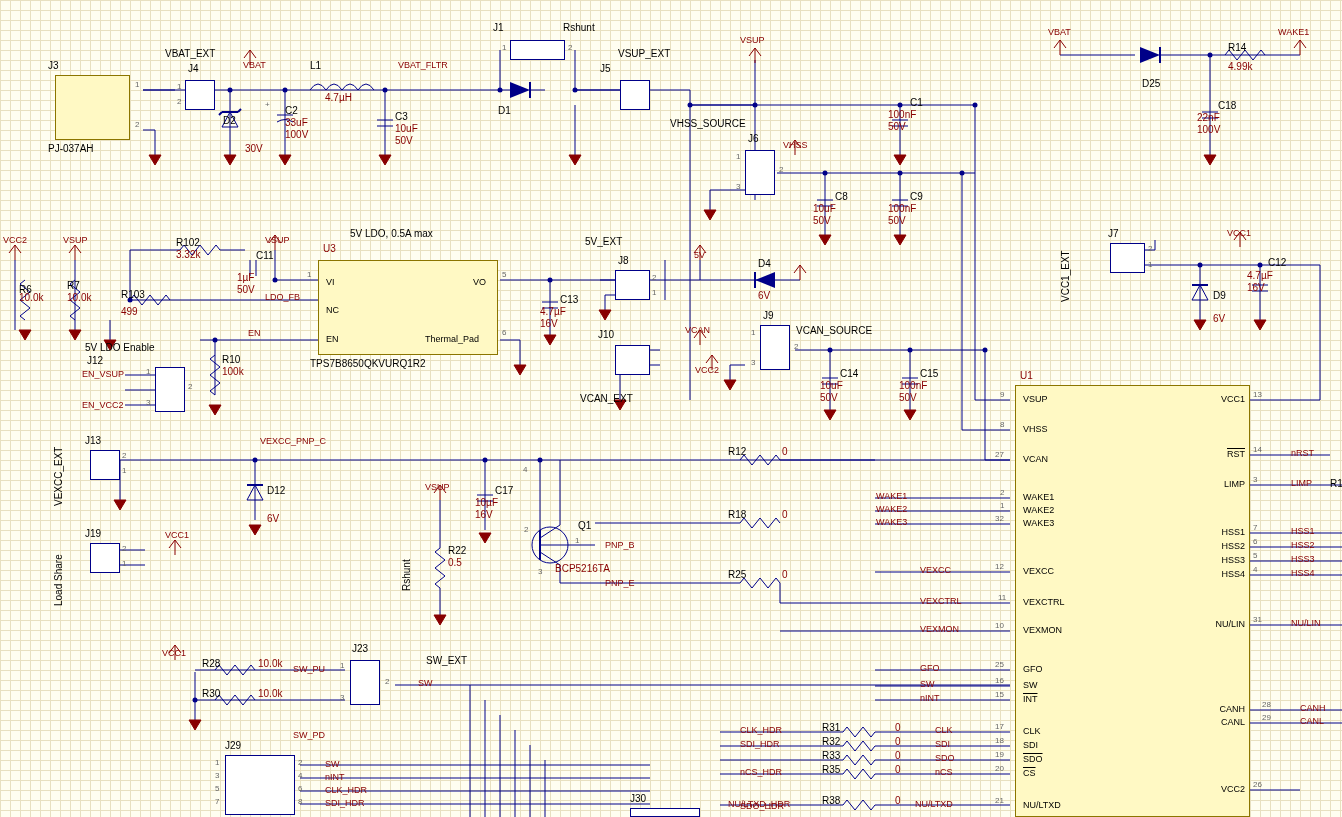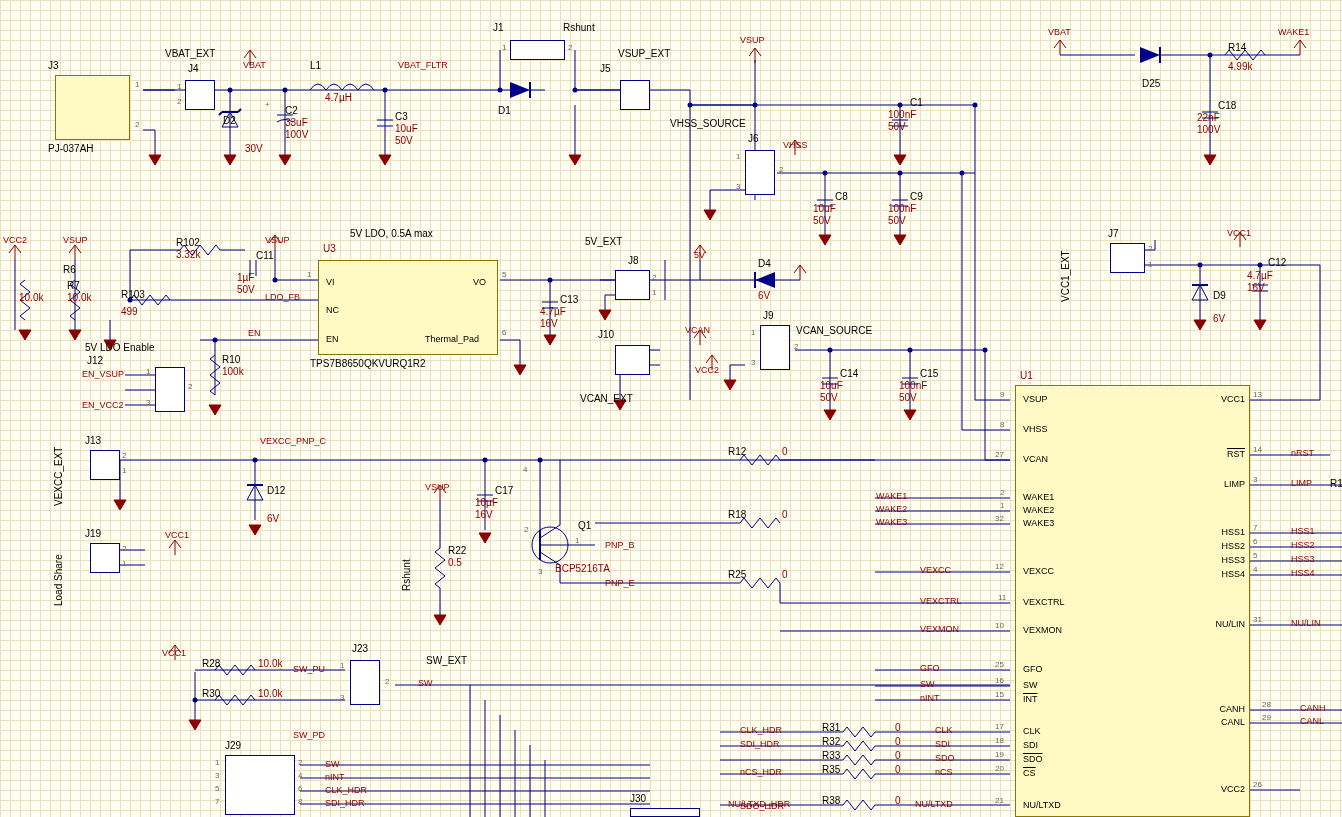--- a/index.html
+++ b/index.html
@@ -445,21 +445,21 @@
 <div class="pin-num" style="left:736px;top:152px;">1</div>
 <div class="pin-num" style="left:779px;top:165px;">2</div>
 <div class="pin-num" style="left:736px;top:182px;">3</div>
 
 <div class="connector" style="left:1110px;top:243px;width:35px;height:30px;"></div>
 <div class="label-black" style="left:1108px;top:228px;">J7</div>
 <div class="pin-num" style="left:1148px;top:244px;">2</div>
 <div class="pin-num" style="left:1148px;top:260px;">1</div>
 
 <div class="connector" style="left:615px;top:270px;width:35px;height:30px;"></div>
-<div class="label-black" style="left:618px;top:255px;margin-left:10px;">J8</div>
+<div class="label-black" style="left:618px;top:255px;">J8</div>
 <div class="label-black" style="left:585px;top:236px;">5V_EXT</div>
 <div class="pin-num" style="left:652px;top:273px;">2</div>
 <div class="pin-num" style="left:652px;top:288px;">1</div>
 
 <div class="connector" style="left:760px;top:325px;width:30px;height:45px;"></div>
 <div class="label-black" style="left:763px;top:310px;">J9</div>
 <div class="label-black" style="left:796px;top:325px;">VCAN_SOURCE</div>
 <div class="pin-num" style="left:751px;top:328px;">1</div>
 <div class="pin-num" style="left:794px;top:342px;">2</div>
 <div class="pin-num" style="left:751px;top:358px;">3</div>
@@ -664,21 +664,21 @@
 <div class="label-black" style="left:920px;top:368px;">C15</div>
 <div class="label" style="left:899px;top:380px;">100nF</div>
 <div class="label" style="left:899px;top:392px;">50V</div>
 <div class="label-black" style="left:495px;top:485px;">C17</div>
 <div class="label" style="left:475px;top:497px;">10µF</div>
 <div class="label" style="left:475px;top:509px;">16V</div>
 <div class="label-black" style="left:1218px;top:100px;">C18</div>
 <div class="label" style="left:1197px;top:112px;">22nF</div>
 <div class="label" style="left:1197px;top:124px;">100V</div>
 
-<div class="label-black" style="left:19px;top:264px;margin-left:44px;">R6</div>
+<div class="label-black" style="left:19px;top:284px;">R6</div>
 <div class="label" style="left:19px;top:292px;">10.0k</div>
 <div class="label-black" style="left:67px;top:280px;">R7</div>
 <div class="label" style="left:67px;top:292px;">10.0k</div>
 <div class="label-black" style="left:222px;top:354px;">R10</div>
 <div class="label" style="left:222px;top:366px;">100k</div>
 <div class="label-black" style="left:728px;top:446px;">R12</div>
 <div class="label" style="left:782px;top:446px;">0</div>
 <div class="label-black" style="left:1228px;top:42px;">R14</div>
 <div class="label" style="left:1228px;top:61px;">4.99k</div>
 <div class="label-black" style="left:728px;top:509px;">R18</div>

